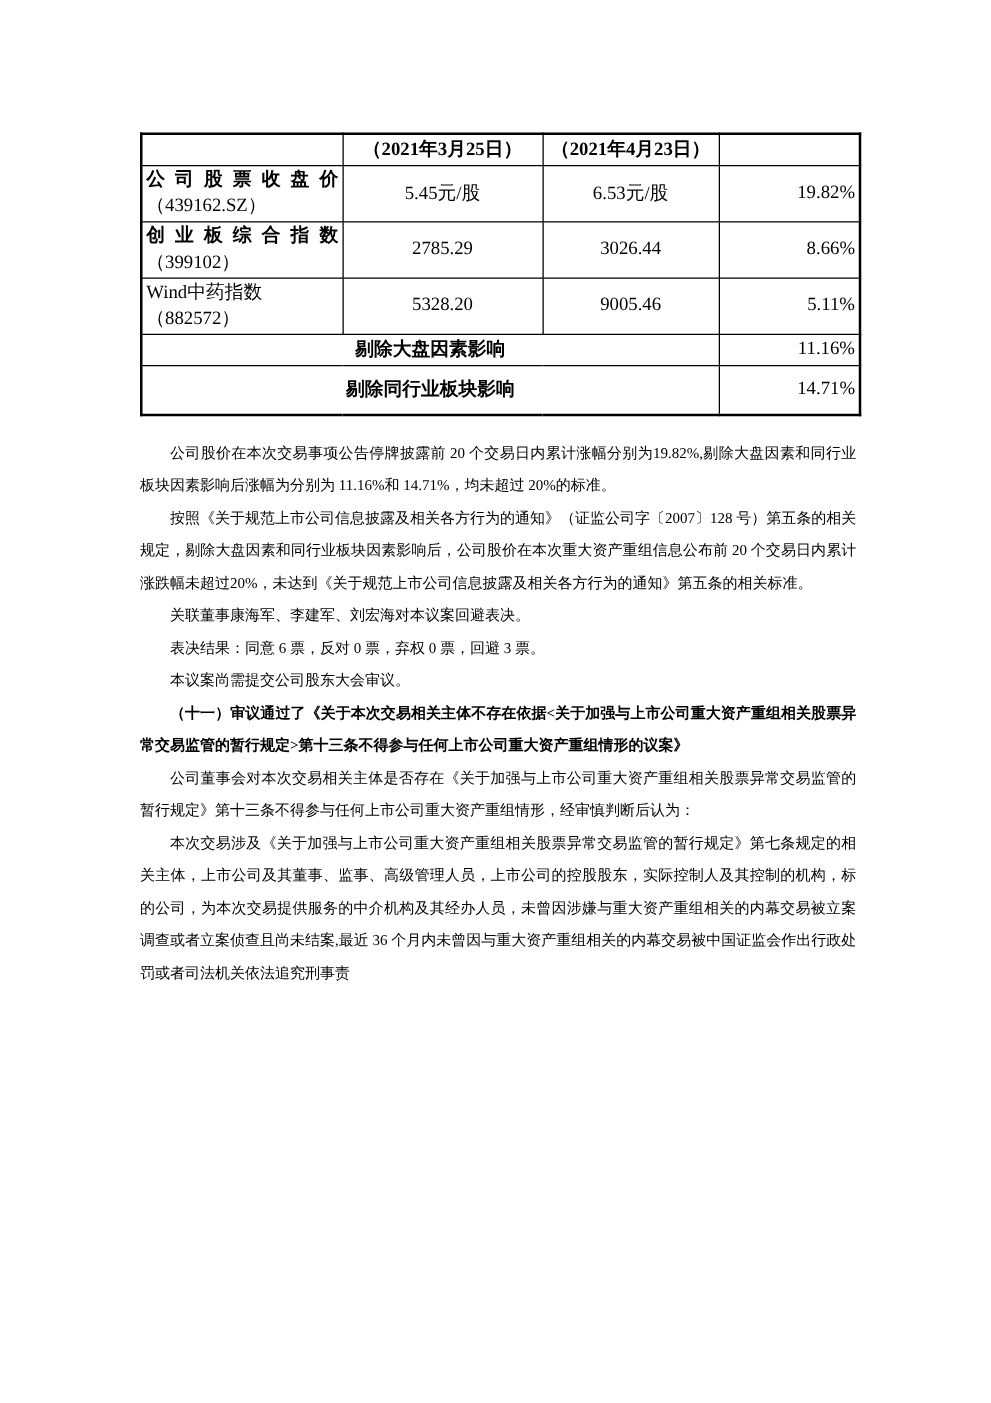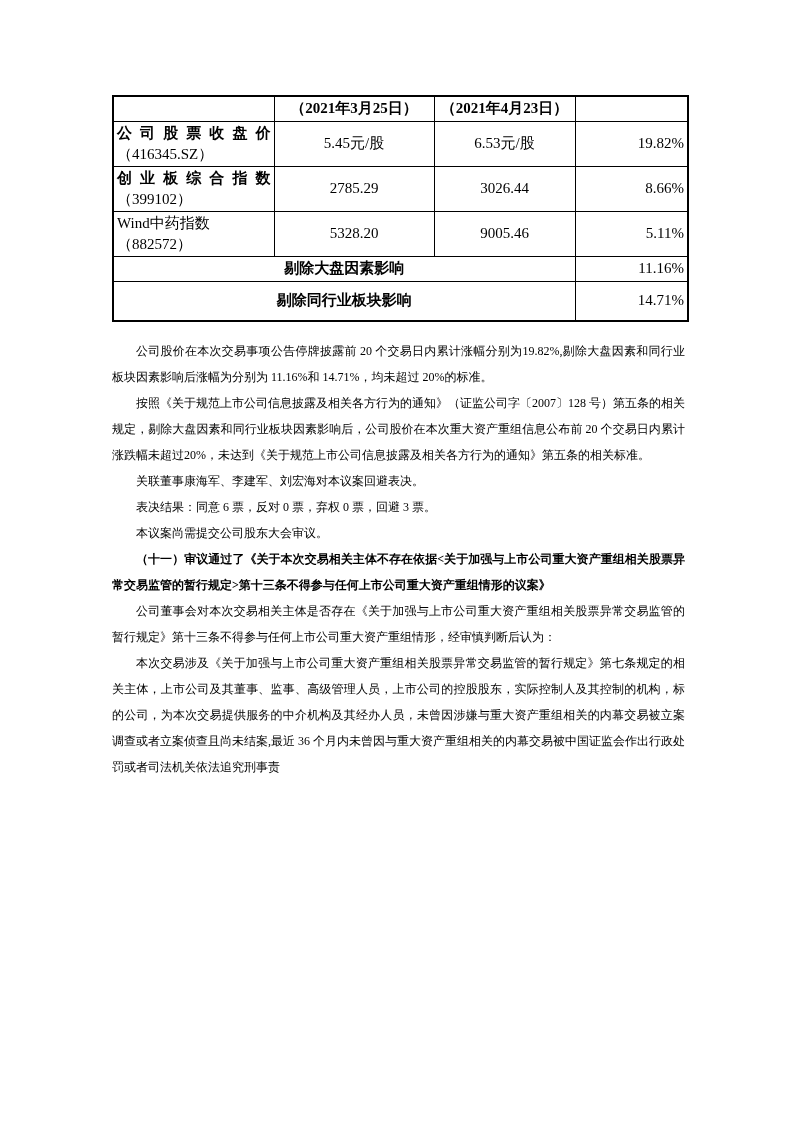--- a/index.html
+++ b/index.html
@@ -9,21 +9,21 @@
     width: 793px;
     height: 1122px;
     background: #ffffff;
     color: #000000;
     font-family: "Liberation Serif", "DejaVu Serif", serif;
     overflow: hidden;
   }
   .content {
     position: absolute;
     left: 112px;
-    top: 95px;
+    top: 106px;
     width: 575px;
   }
   table.cmp {
     border-collapse: collapse;
     table-layout: fixed;
     width: 575px;
     border: 2px solid #000;
     font-size: 15px;
     color: #000;
   }
@@ -77,21 +77,21 @@
         <tr class="rh-hdr">
           <td class="t-hdr"></td>
           <td class="t-hdr">（2021年3月25日）</td>
           <td class="t-hdr">（2021年4月23日）</td>
           <td class="t-hdr"></td>
         </tr>
 
         <tr class="rh-r1">
           <td class="t-label">
             <span class="lbl-spread">公司股票收盘价</span>
-            <span class="lbl-line2">（416345.SZ）</span>
+            <span class="lbl-line2">（439162.SZ）</span>
           </td>
           <td class="t-center">5.45元/股</td>
           <td class="t-center">6.53元/股</td>
           <td class="t-pct">19.82%</td>
         </tr>
 
         <tr class="rh-r2">
           <td class="t-label">
             <span class="lbl-spread">创业板综合指数</span>
             <span class="lbl-line2">（399102）</span>

